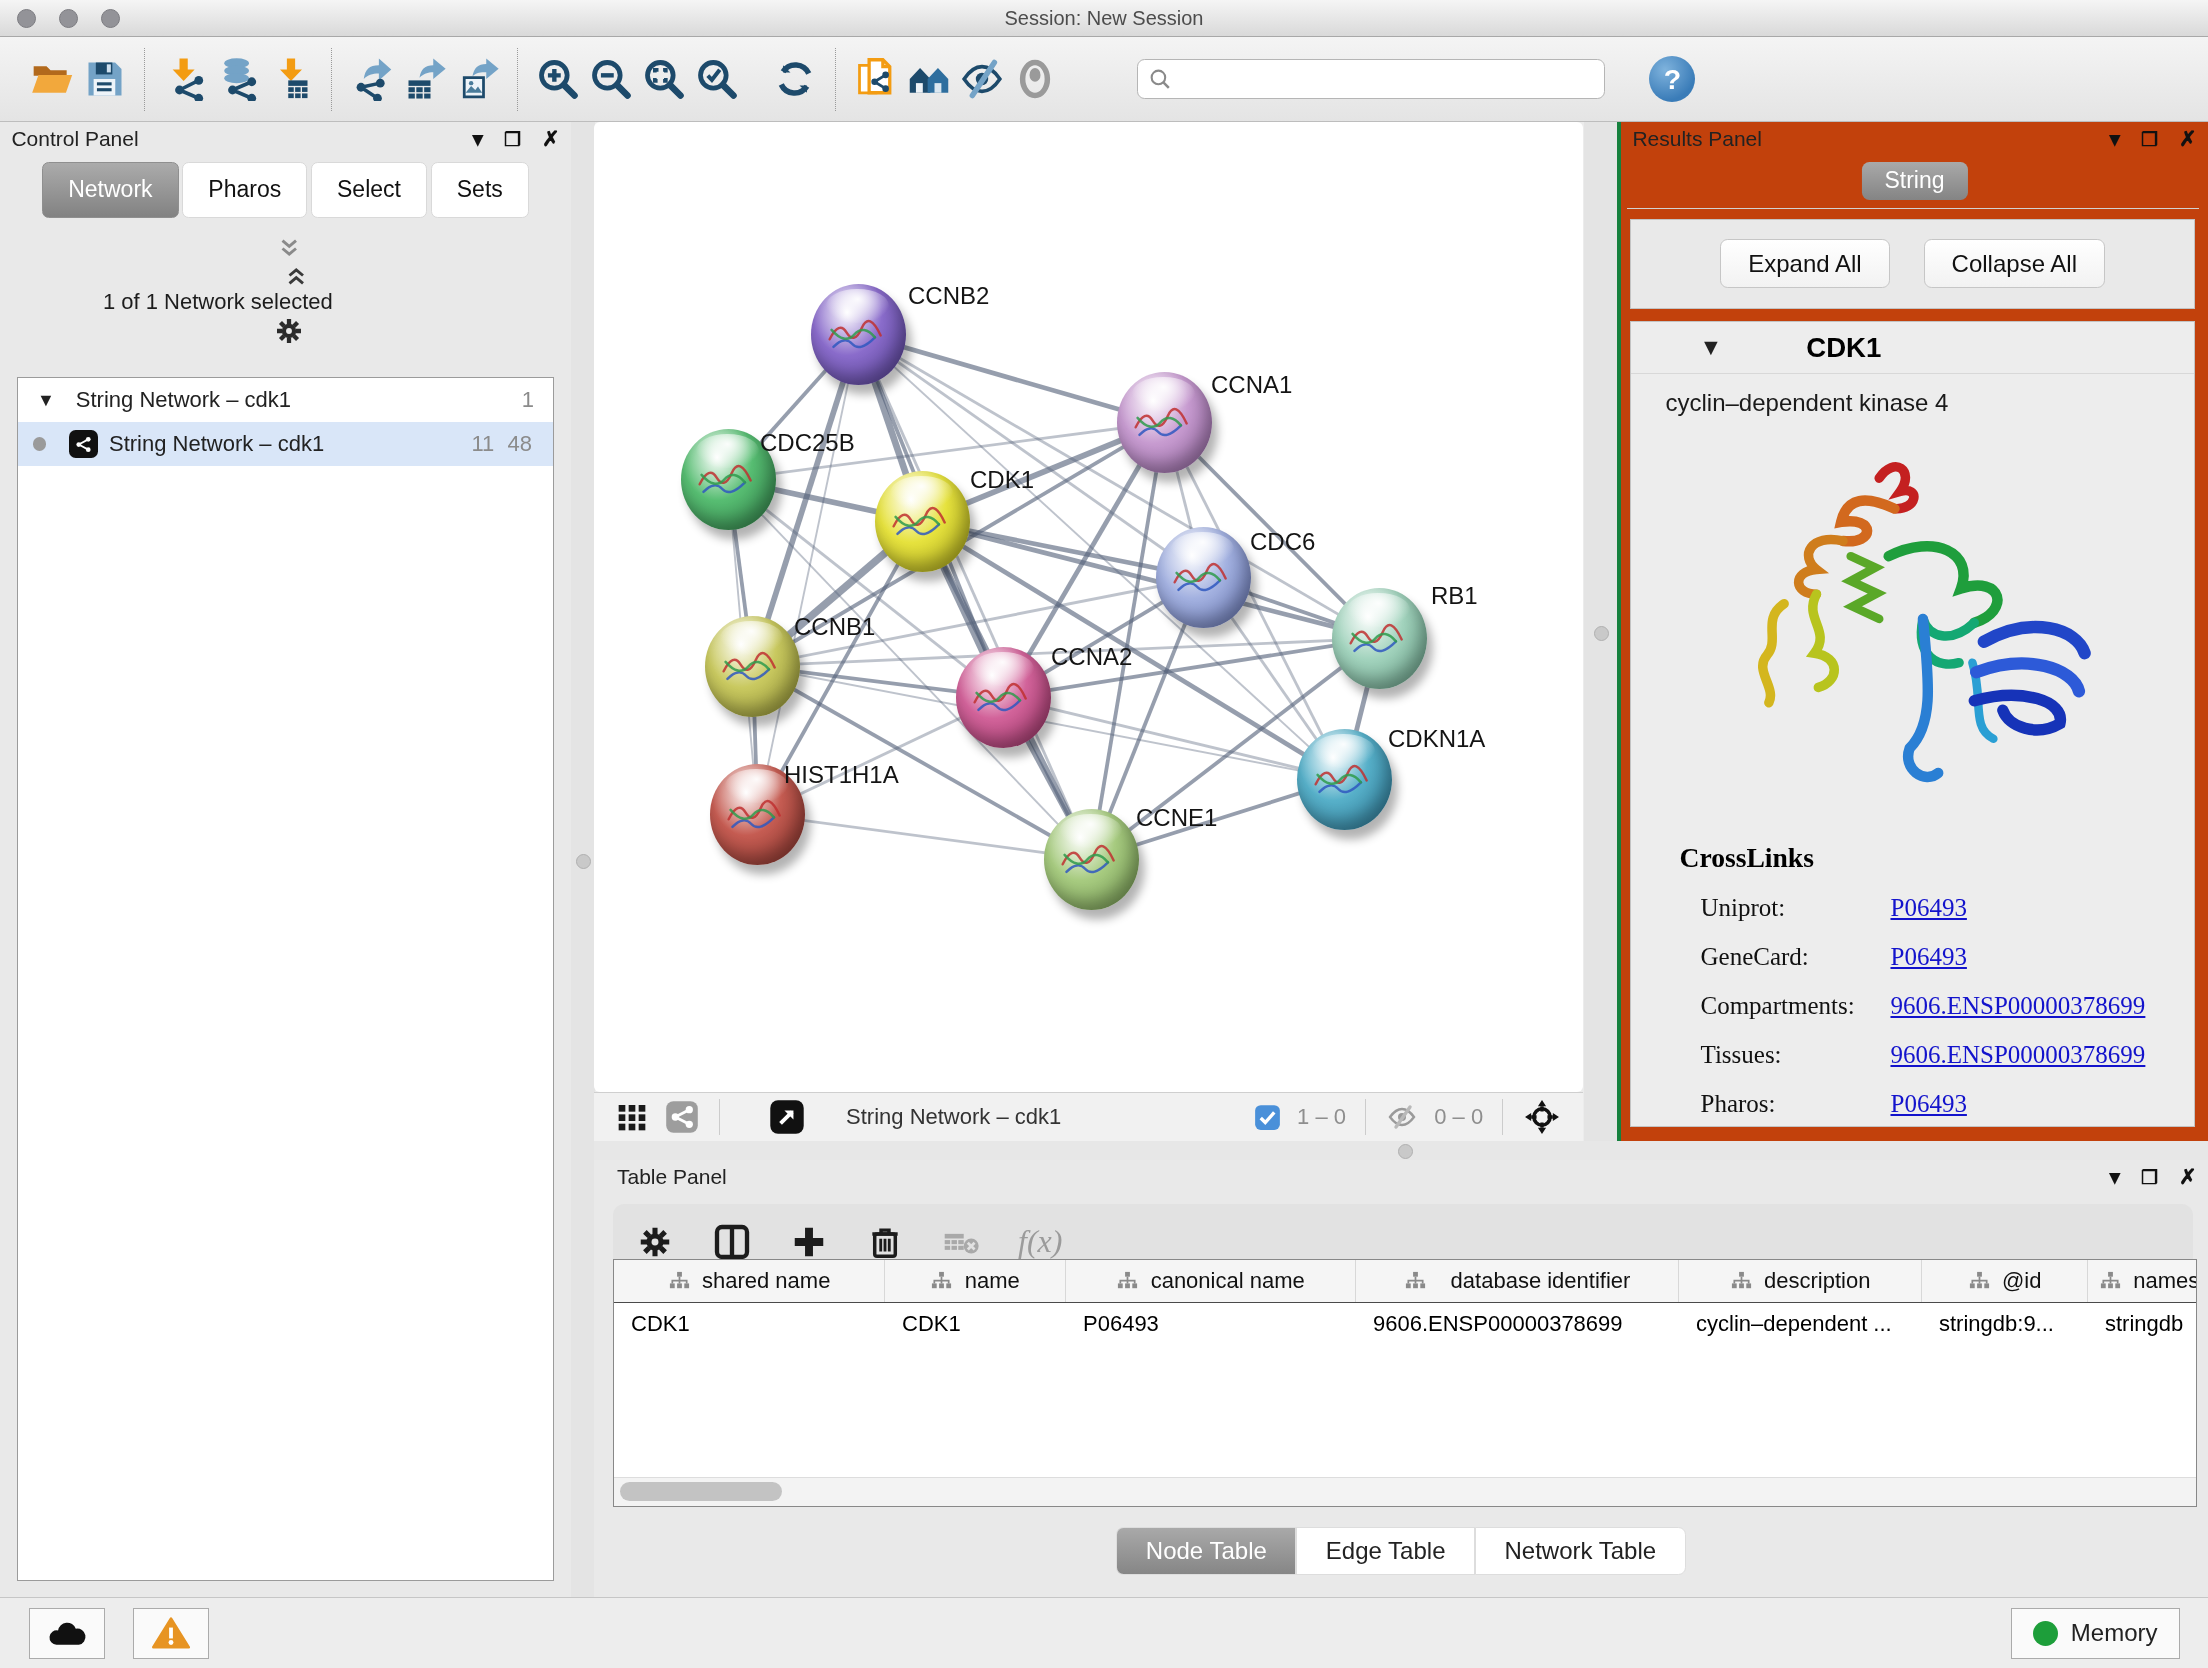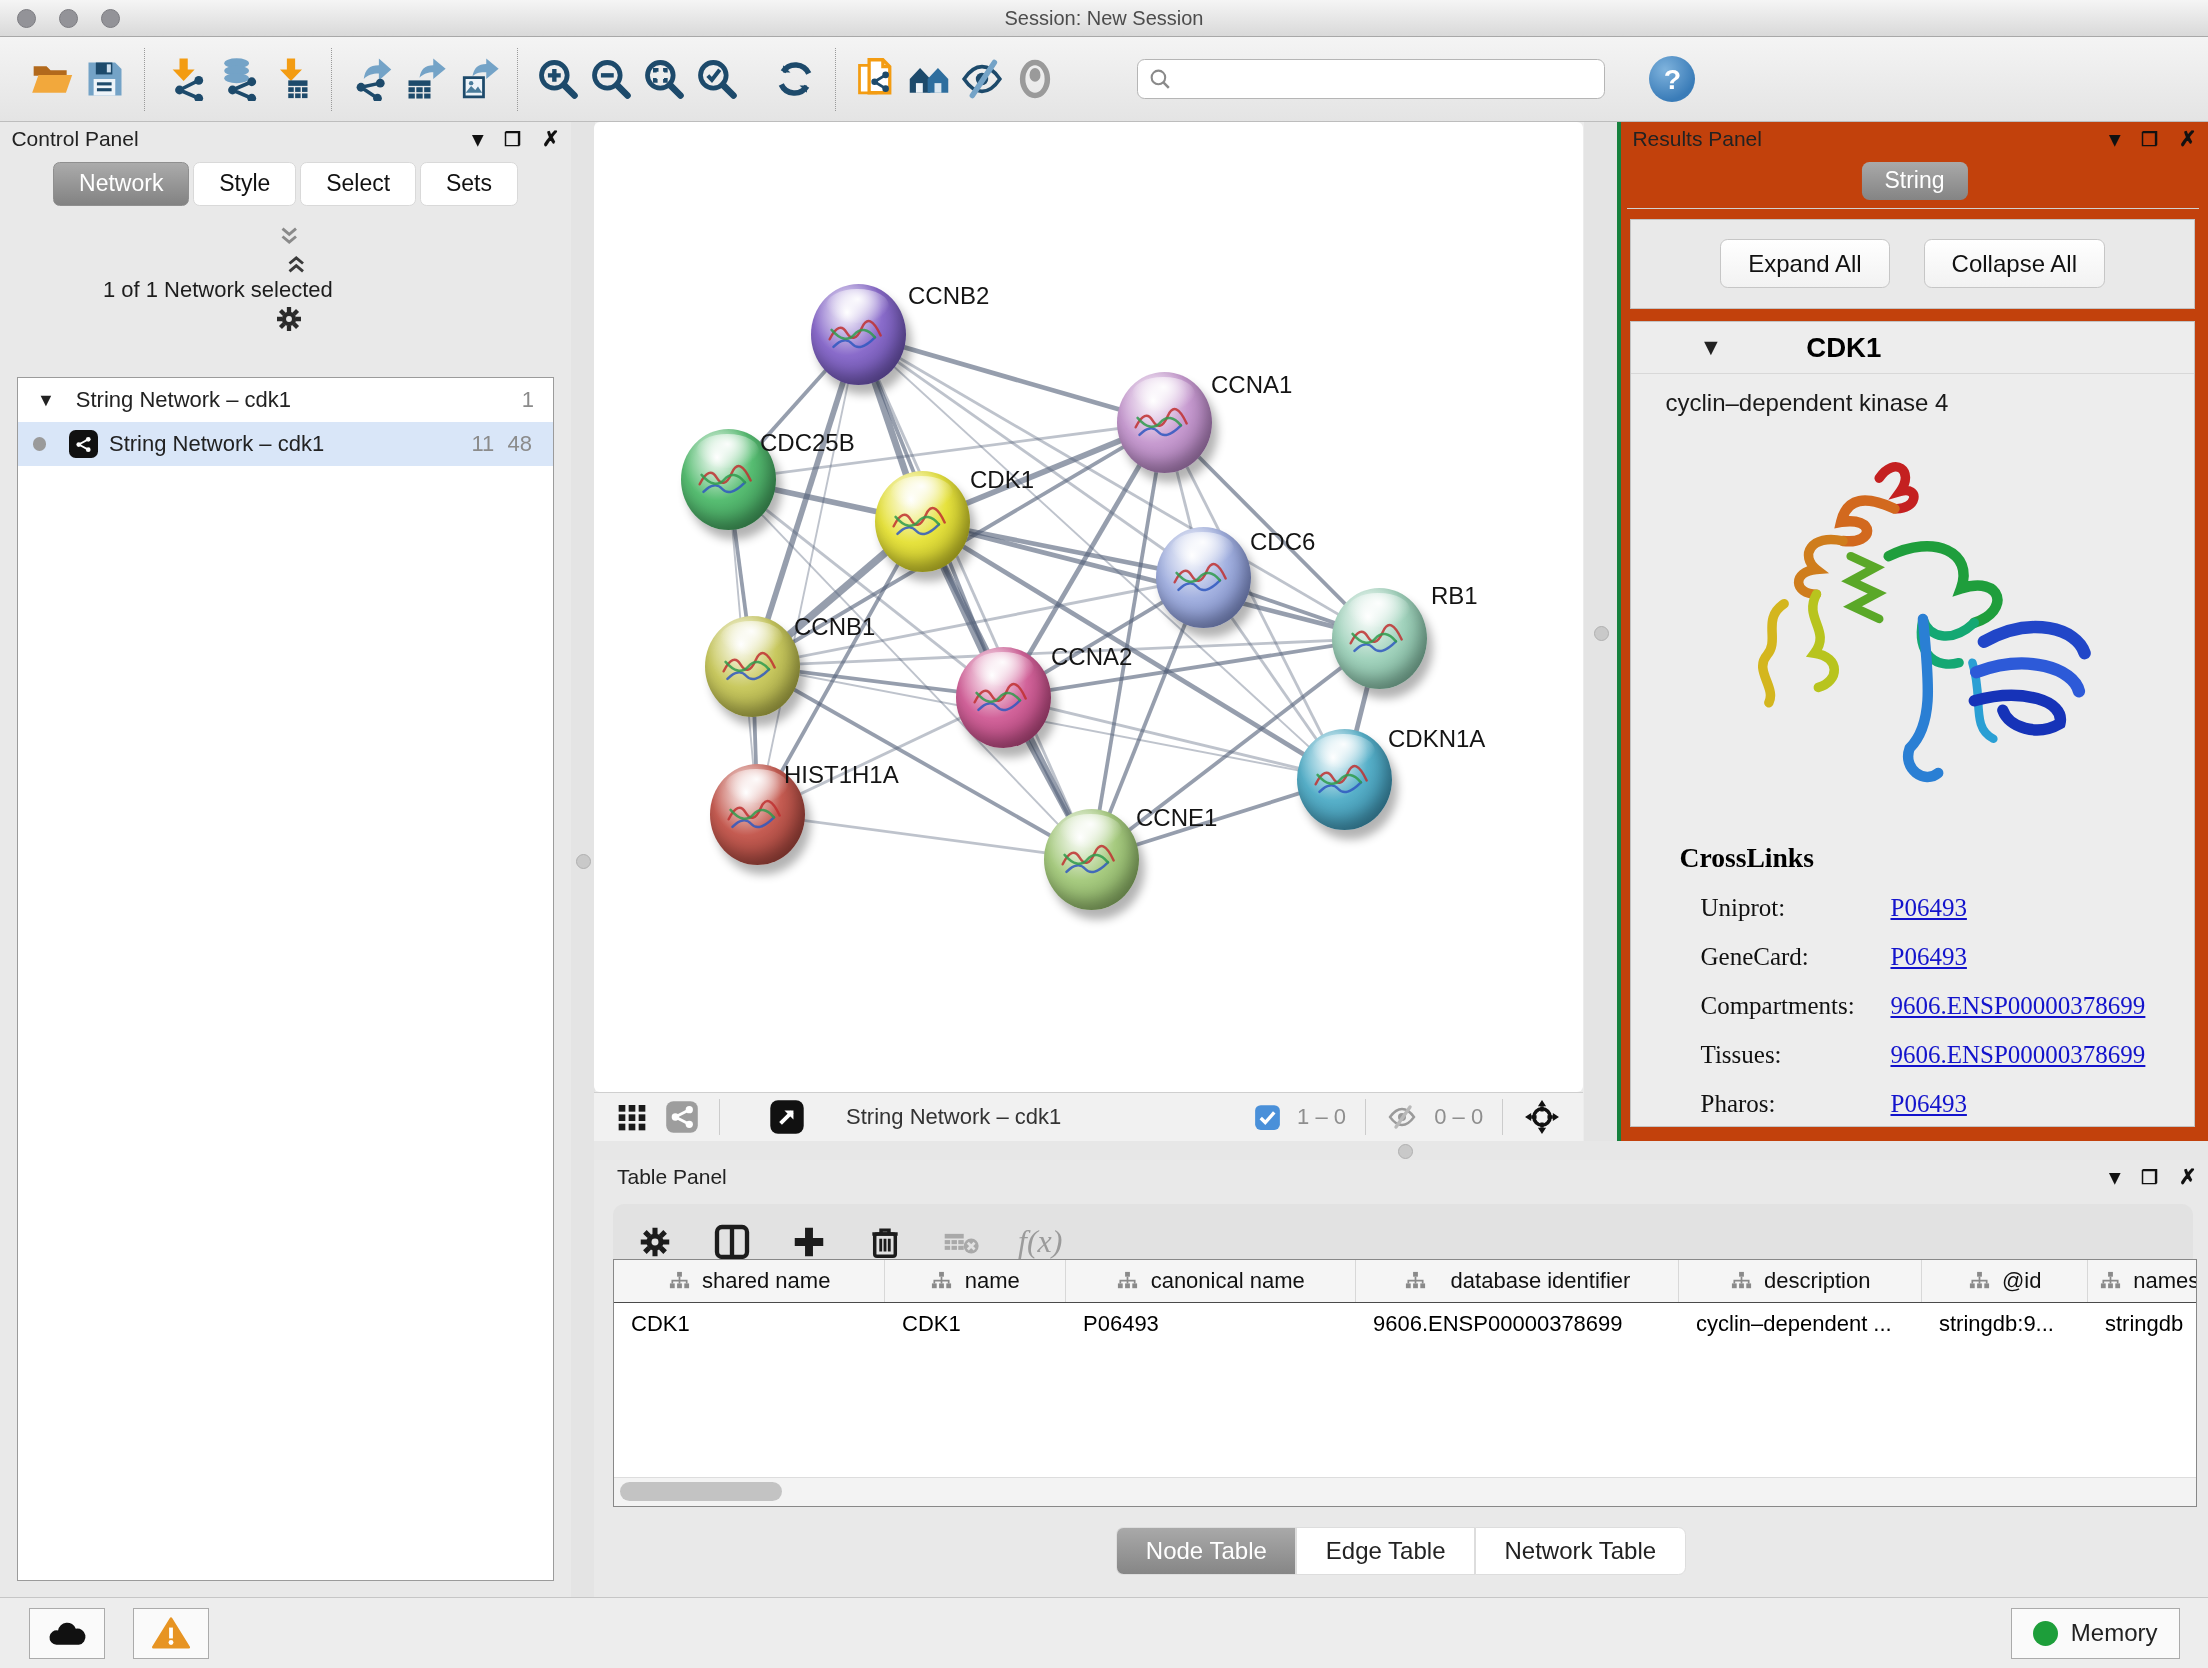--- a/index.html
+++ b/index.html
@@ -28,21 +28,21 @@
     color:#fff;font-size:28.5px;font-weight:bold;display:flex;align-items:center;justify-content:center;}
   
   .phead{height:34px;display:flex;align-items:center;padding:0 11.4px;font-size:21px;color:#222;}
   .phead .sp{flex:1;}
   .winicon{font-size:21px;color:#111;margin-left:21px;font-weight:bold;}
   .winicon.sq{font-size:19px;}
   
   .control-panel{position:absolute;top:122px;left:0;width:571px;bottom:70px;background:#e9e9e9;}
   .tabsrow{display:flex;justify-content:center;gap:3.8px;margin-top:5.7px;}
   .tab{height:42px;border-radius:6.7px;background:#fff;border:1px solid #d9d9d9;
-    display:flex;align-items:center;justify-content:center;font-size:23px;padding:0 25px;color:#111;}
+    display:flex;align-items:center;justify-content:center;font-size:23px;padding:6px 25px;color:#111;}
   .tab.active{background:linear-gradient(#ababab,#828282);color:#fff;border-color:#8f8f8f;}
   .selrow{display:flex;align-items:center;margin:17px 13.3px 7.6px 21px;font-size:22px;color:#1d1d1d;flex-direction:column;}
   .selrow .sp{flex:1;}
   .treebox{position:absolute;top:255px;left:17px;right:17px;bottom:17px;background:#fff;
     border:1.9px solid #9b9b9b;overflow:hidden;}
   .trow{height:44px;display:flex;align-items:center;font-size:22px;}
   .trow .cnt{color:#8b8b8b;margin-left:13.3px;}
   .trow .sp{flex:1;}
   .trow.sel{background:#d9e6f8;}
   .sharesq{width:28.5px;height:28.5px;border-radius:6.7px;background:#111;display:flex;align-items:center;justify-content:center;margin:0 11.4px 0 13.3px;}
@@ -307,21 +307,21 @@
   <div class="control-panel">
     <div class="phead">
       <span>Control Panel</span>
       <span class="sp"></span>
       <span class="winicon">▾</span>
       <span class="winicon sq">❒</span>
       <span class="winicon">✗</span>
     </div>
     <div class="tabsrow">
       <div class="tab active">Network</div>
-      <div class="tab">Style</div>
+      <div class="tab">Pharos</div>
       <div class="tab">Select</div>
       <div class="tab">Sets</div>
     </div>
     <div class="selrow">
       <span class="chev">
         <svg width="28.5" height="27" viewBox="0 0 24 24">
             <path d="M6 5l6 5 6-5M6 12l6 5 6-5" fill="none" stroke="#8a8a8a" stroke-width="2.6"></path>
           </svg>
       </span>
       <span class="chev" style="margin-left:13.3px">

